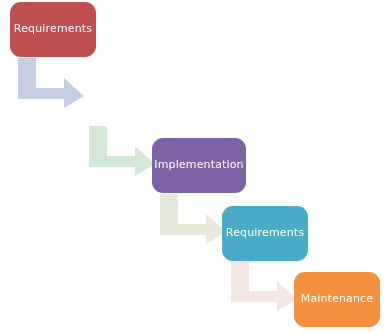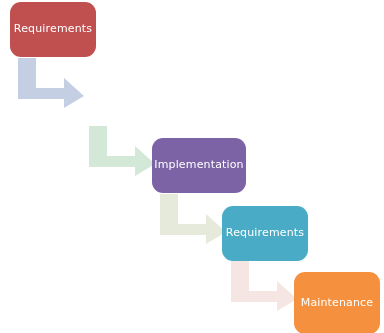--- a/index.html
+++ b/index.html
@@ -78,17 +78,17 @@
 
 
   <div class="stage-box" id="stage-2" style="left: 152px; top: 138px; width: 94px; height: 55px; background: rgb(124, 99, 166);">
     <span class="stage-label" style="color: rgb(255, 255, 255);">Implementation</span>
   </div>
 
   <div class="stage-box" id="stage-3" style="left: 222px; top: 206px; width: 86px; height: 55px; background: rgb(73, 171, 198);">
     <span class="stage-label" style="color: rgb(255, 255, 255);">Requirements</span>
   </div>
 
-  <div class="stage-box" id="stage-4" style="left: 294px; top: 272px; width: 86px; height: 62px; background: rgb(245, 145, 62);">
+  <div class="stage-box" id="stage-4" style="left: 294px; top: 272px; width: 86px; height: 55px; background: rgb(245, 145, 62);">
     <span class="stage-label" style="color: rgb(255, 255, 255);">Maintenance</span>
   </div>
 
 </div>
 
 </body></html>

